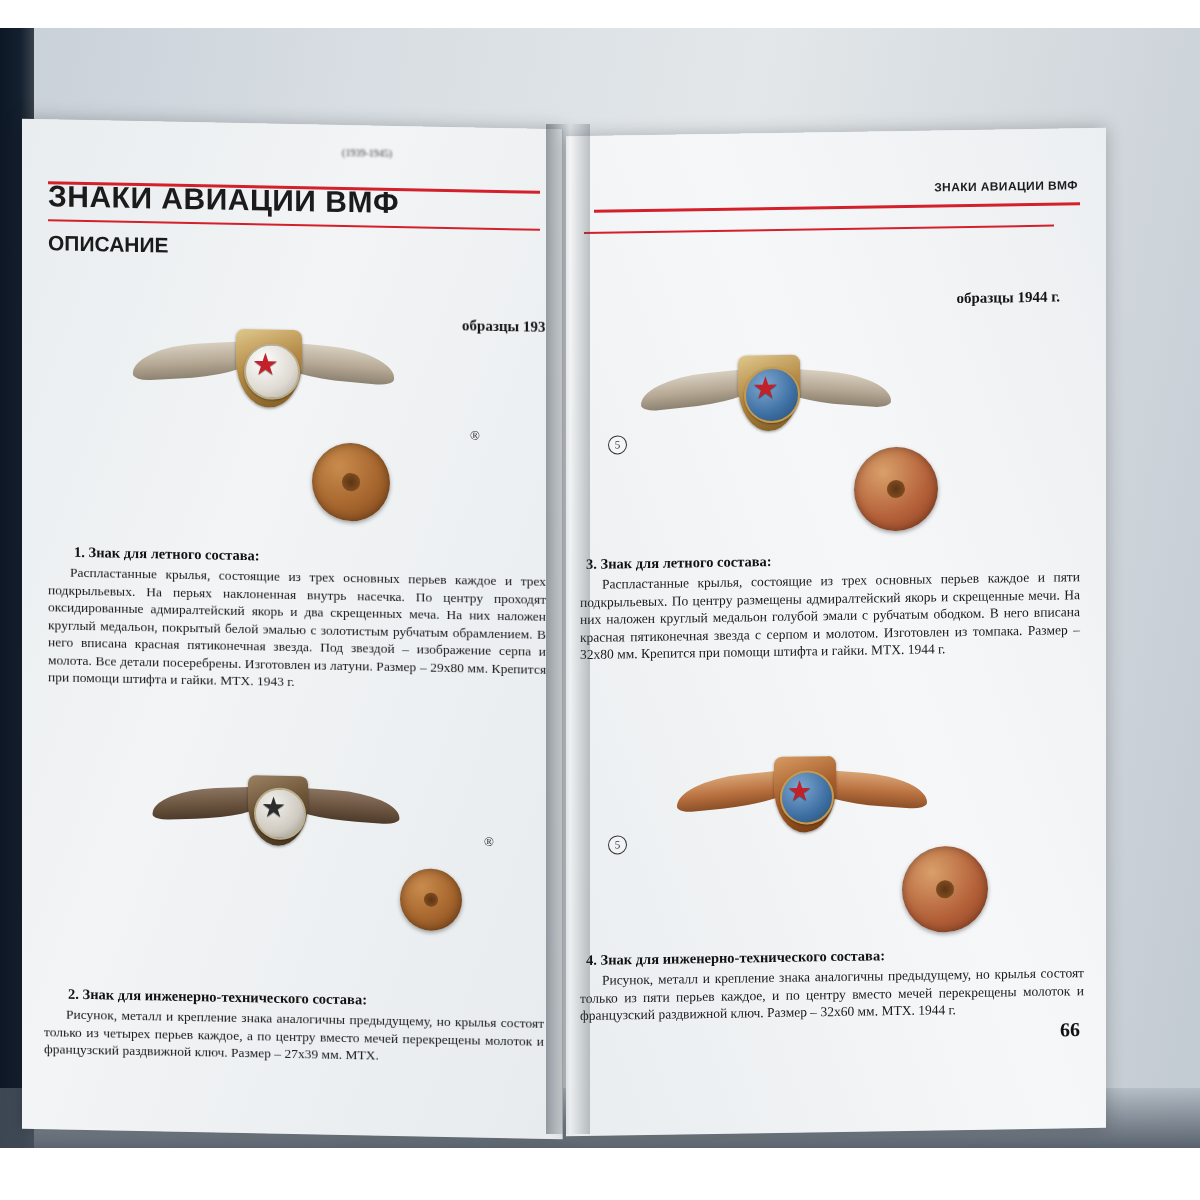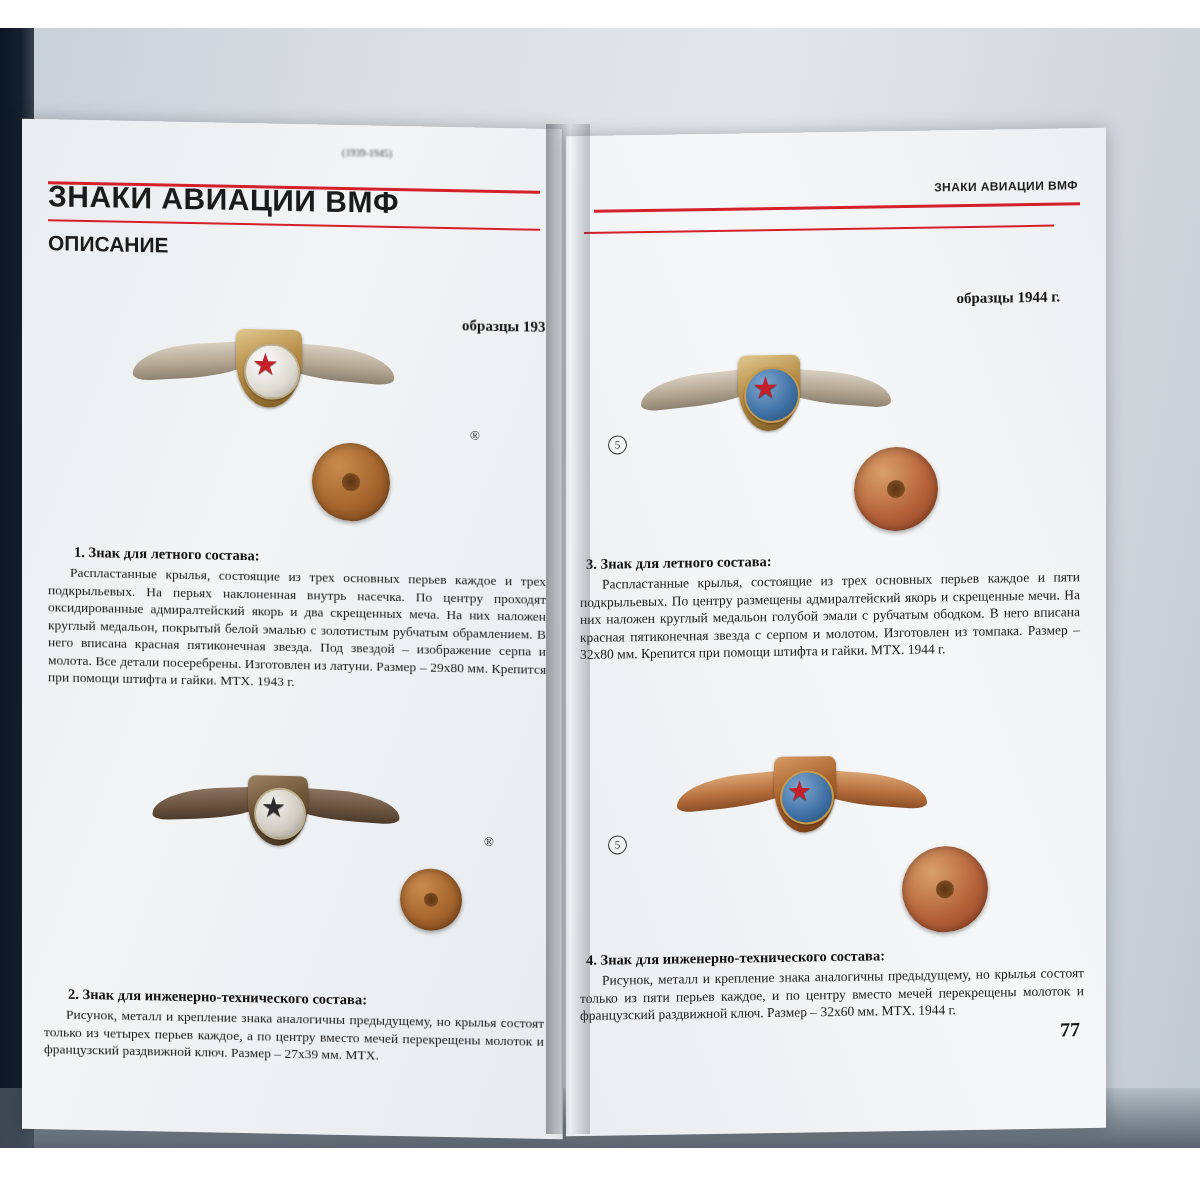--- a/index.html
+++ b/index.html
@@ -273,21 +273,21 @@
           <div class="shield shield-copper" style="left:98px;top:12px;width:62px;height:76px;"></div>
           <div class="medallion medallion-blue" style="left:104px;top:26px;width:50px;height:50px;"></div>
           <div class="star" style="left:111px;top:32px;font-size:28px;">★</div>
         </div>
         <div class="circ-mark" style="left:42px;top:700px;">5</div>
         <div class="screwcap red" style="left:336px;top:716px;width:86px;height:86px;"></div>
 
         <div class="item-title" style="left:20px;top:816px;">4. Знак для инженерно-технического состава:</div>
         <div class="para" style="left:14px;top:836px;width:504px;text-indent:22px;">Рисунок, металл и крепление знака аналогичны предыдущему, но крылья состоят только из пяти перьев каждое, и по центру вместо мечей перекрещены молоток и французский раздвижной ключ. Размер – 32x60 мм. МТХ. 1944 г.</div>
 
-        <div class="page-num" style="right:26px;top:890px;">77</div>
+        <div class="page-num" style="right:26px;top:890px;">66</div>
 
       </div>
     </div>
 
     <div class="gutter"></div>
 
   </div>
 </div>
 
 </body></html>

